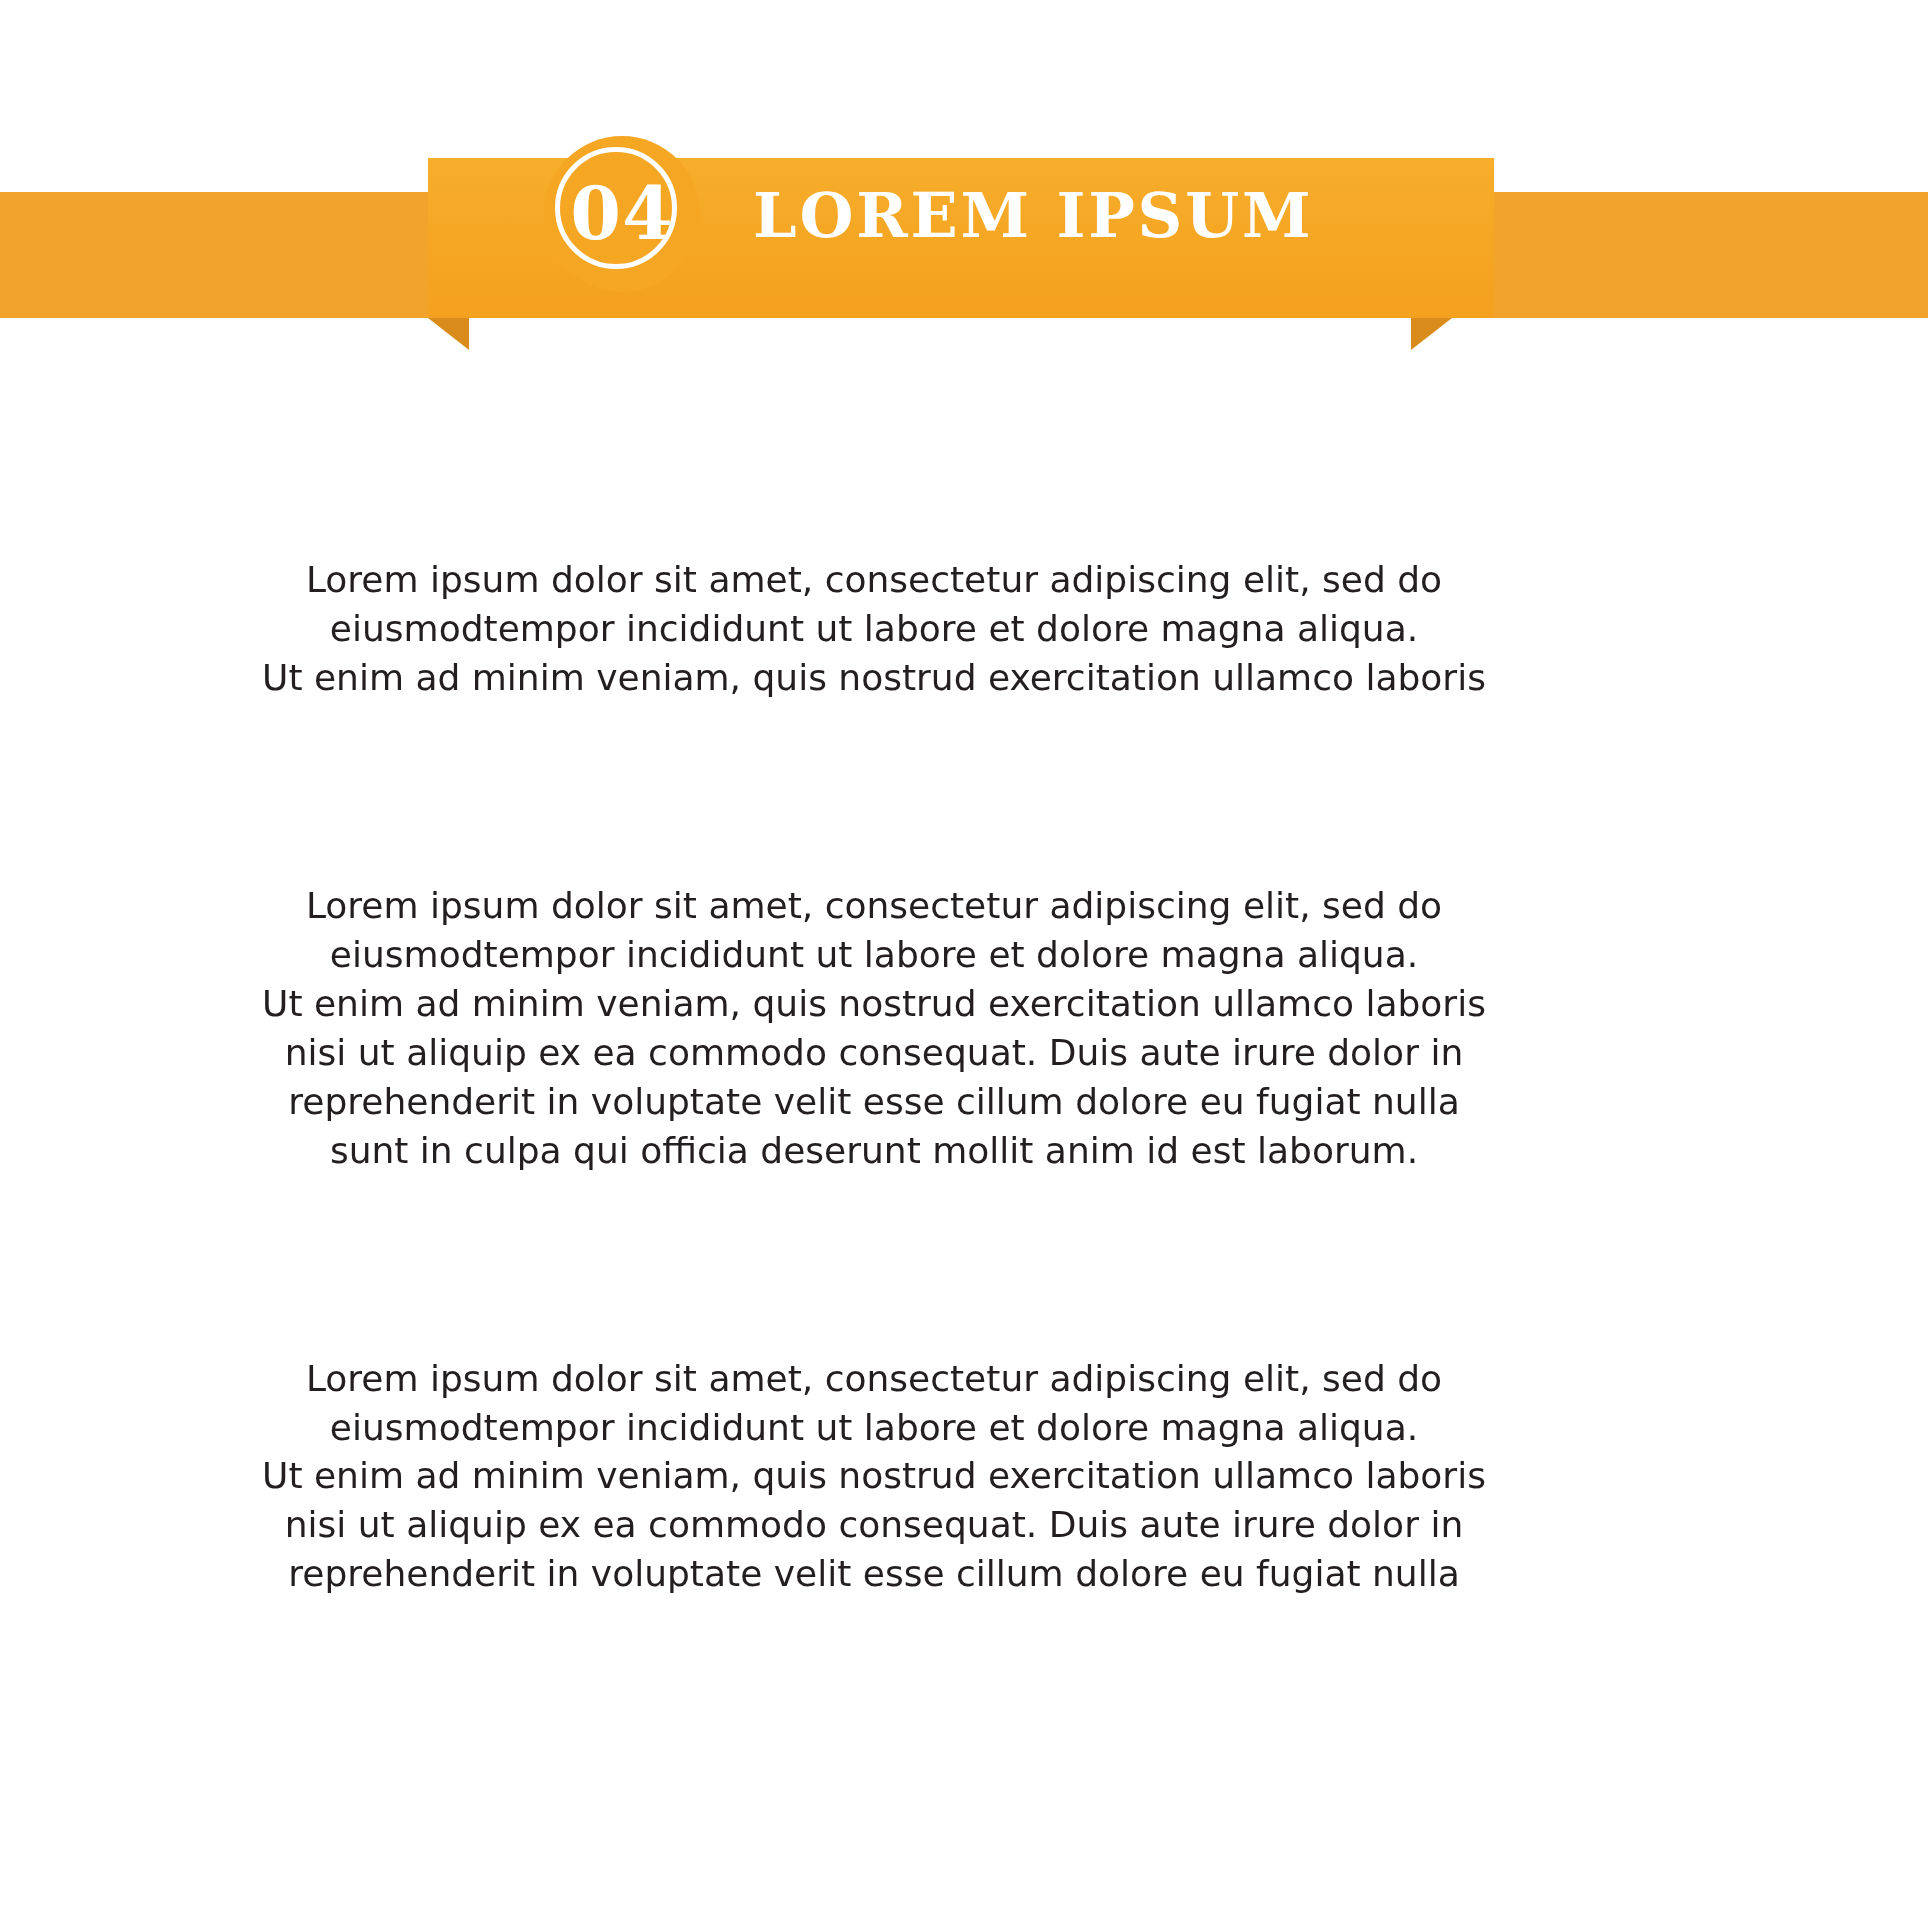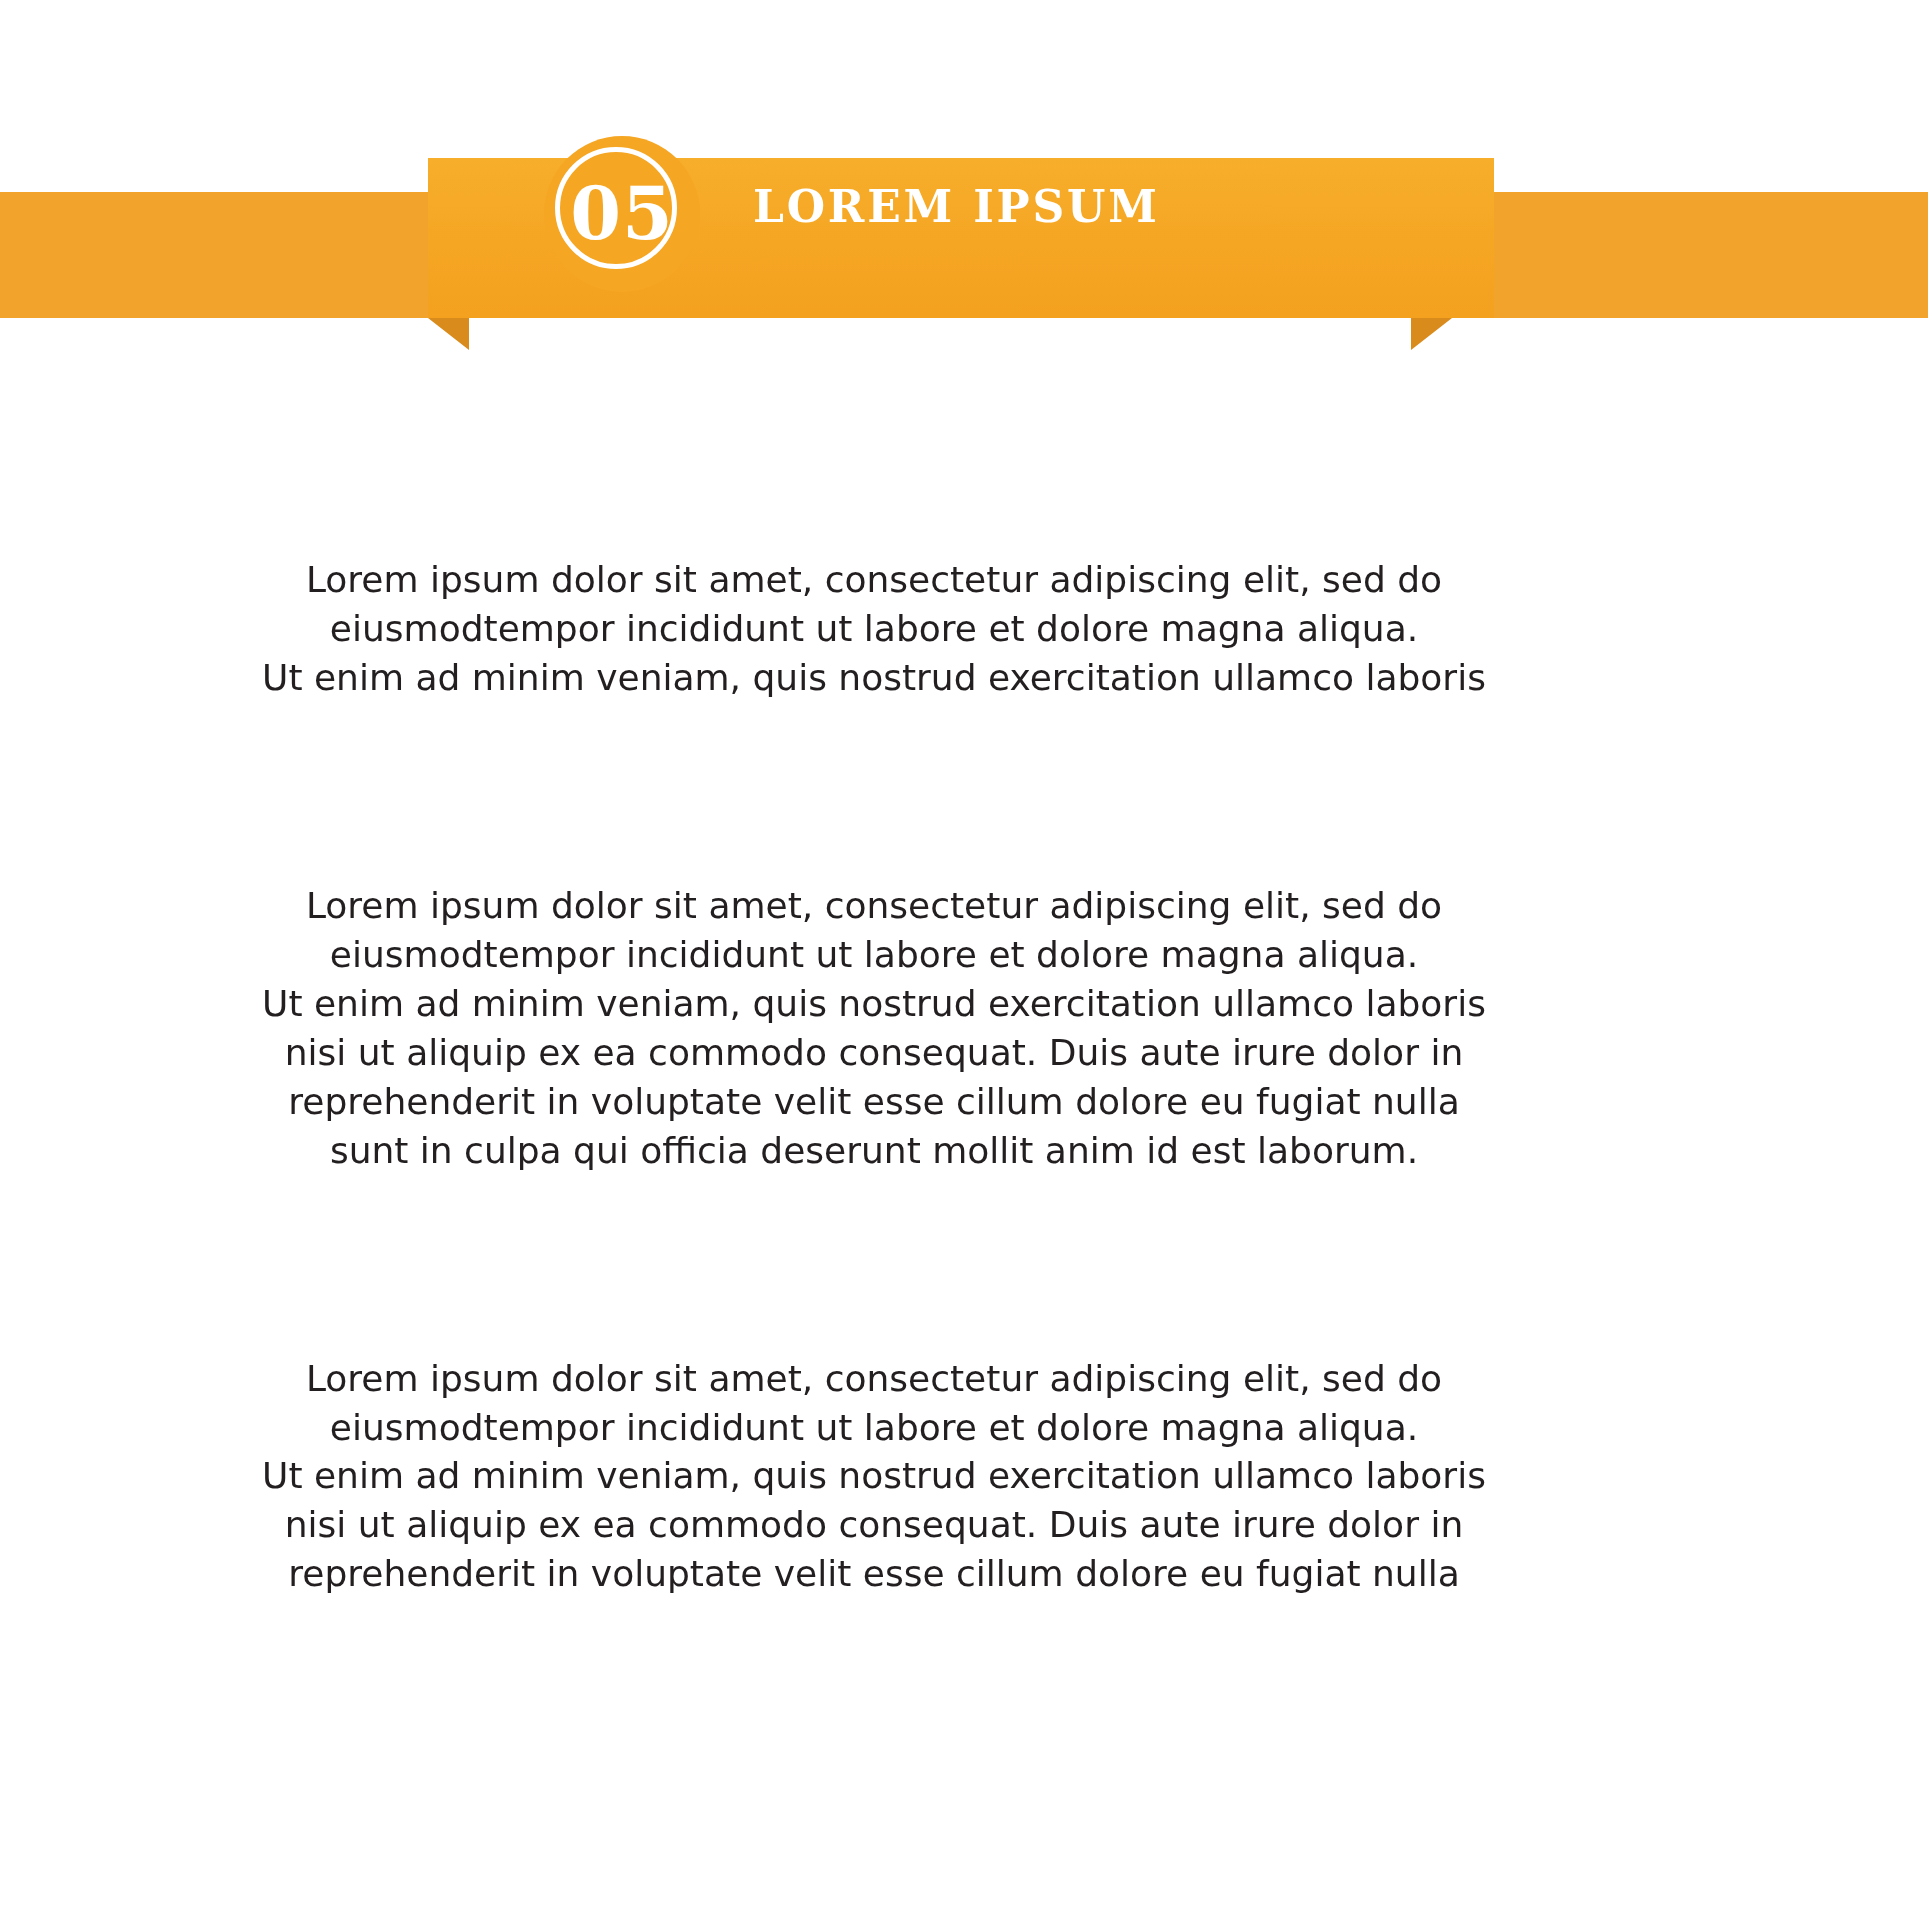--- a/index.html
+++ b/index.html
@@ -98,21 +98,21 @@
     margin-top: -1.9px;
   }
 
   .banner-title {
     position: absolute;
     top: 185px;
     left: 753px;
     color: #ffffff;
     font-family: "DejaVu Serif", "Liberation Serif", serif;
     font-weight: 700;
-    font-size: 44px;
+    font-size: 62px;
     letter-spacing: 2.8px;
     line-height: 1;
     z-index: 6;
     white-space: nowrap;
   }
 
   
   .content {
     position: absolute;
     top: 556px;
@@ -136,21 +136,21 @@
 
 <div class="banner-wrap">
   <div class="ribbon-outer"></div>
   <div class="fold-left"></div>
   <div class="fold-right"></div>
   <div class="ribbon-main-inner"></div>
 </div>
 
 <div class="badge">
   <div class="badge-ring"></div>
-  <div class="badge-number">05</div>
+  <div class="badge-number">04</div>
 </div>
 
 <div class="banner-title">LOREM IPSUM</div>
 
 <div class="content">
 
   <div class="para para-1">
     <span class="para-line">Lorem ipsum dolor sit amet, consectetur adipiscing elit, sed do</span>
     <span class="para-line">eiusmodtempor incididunt ut labore et dolore magna aliqua.</span>
     <span class="para-line">Ut enim ad minim veniam, quis nostrud exercitation ullamco laboris</span>

